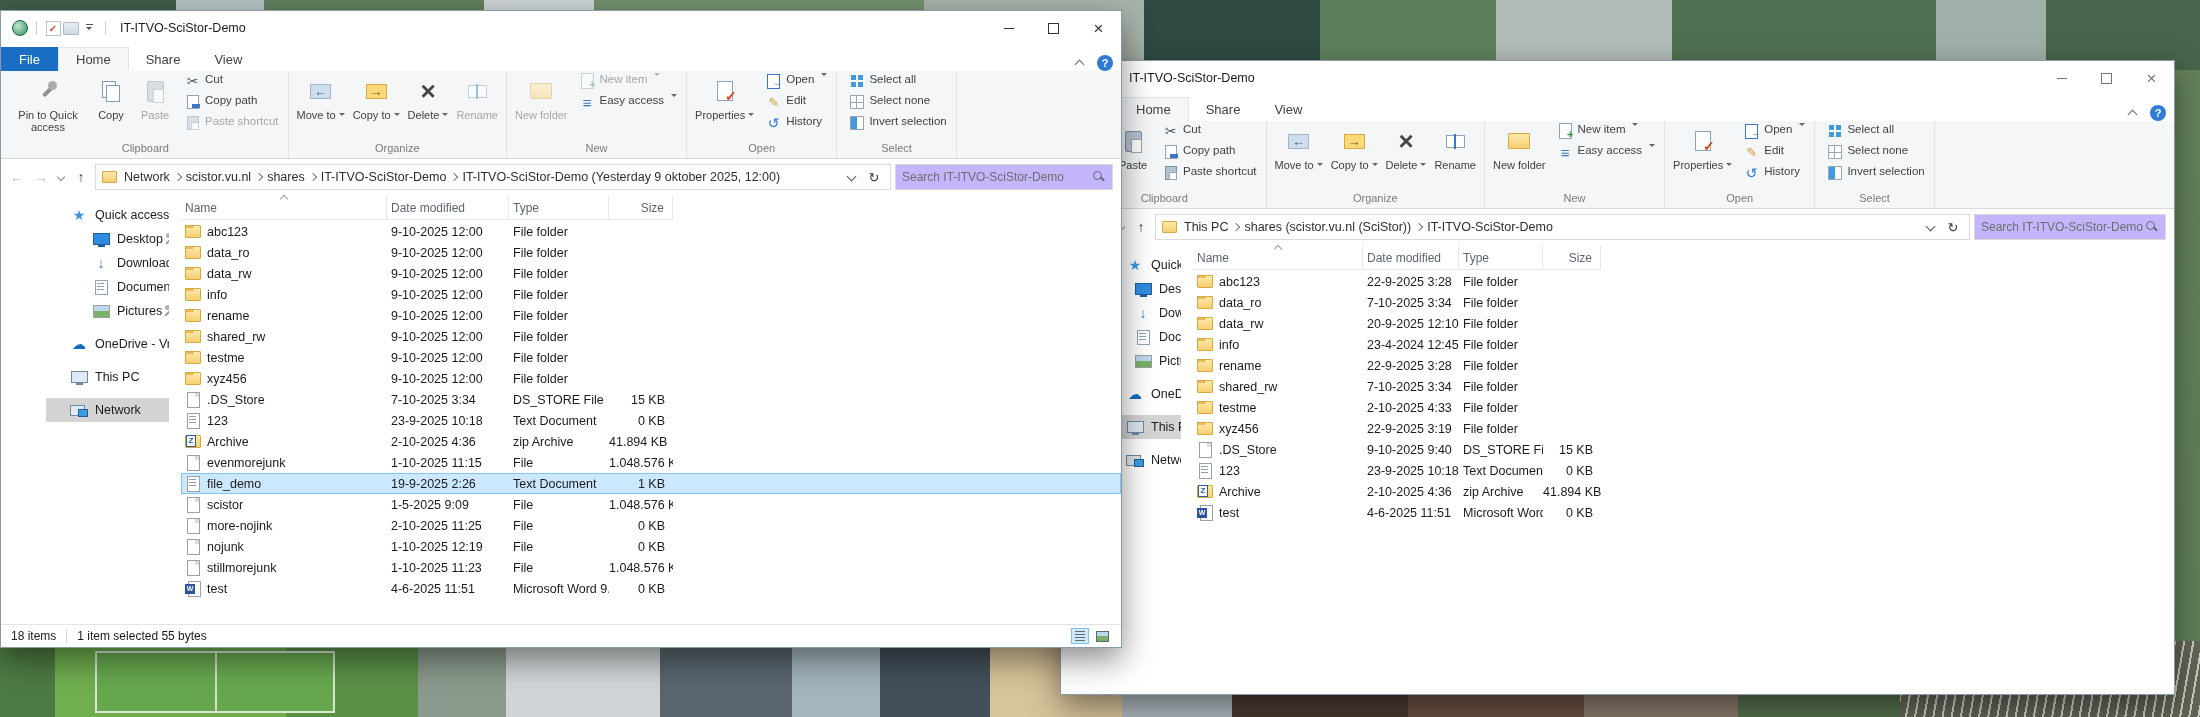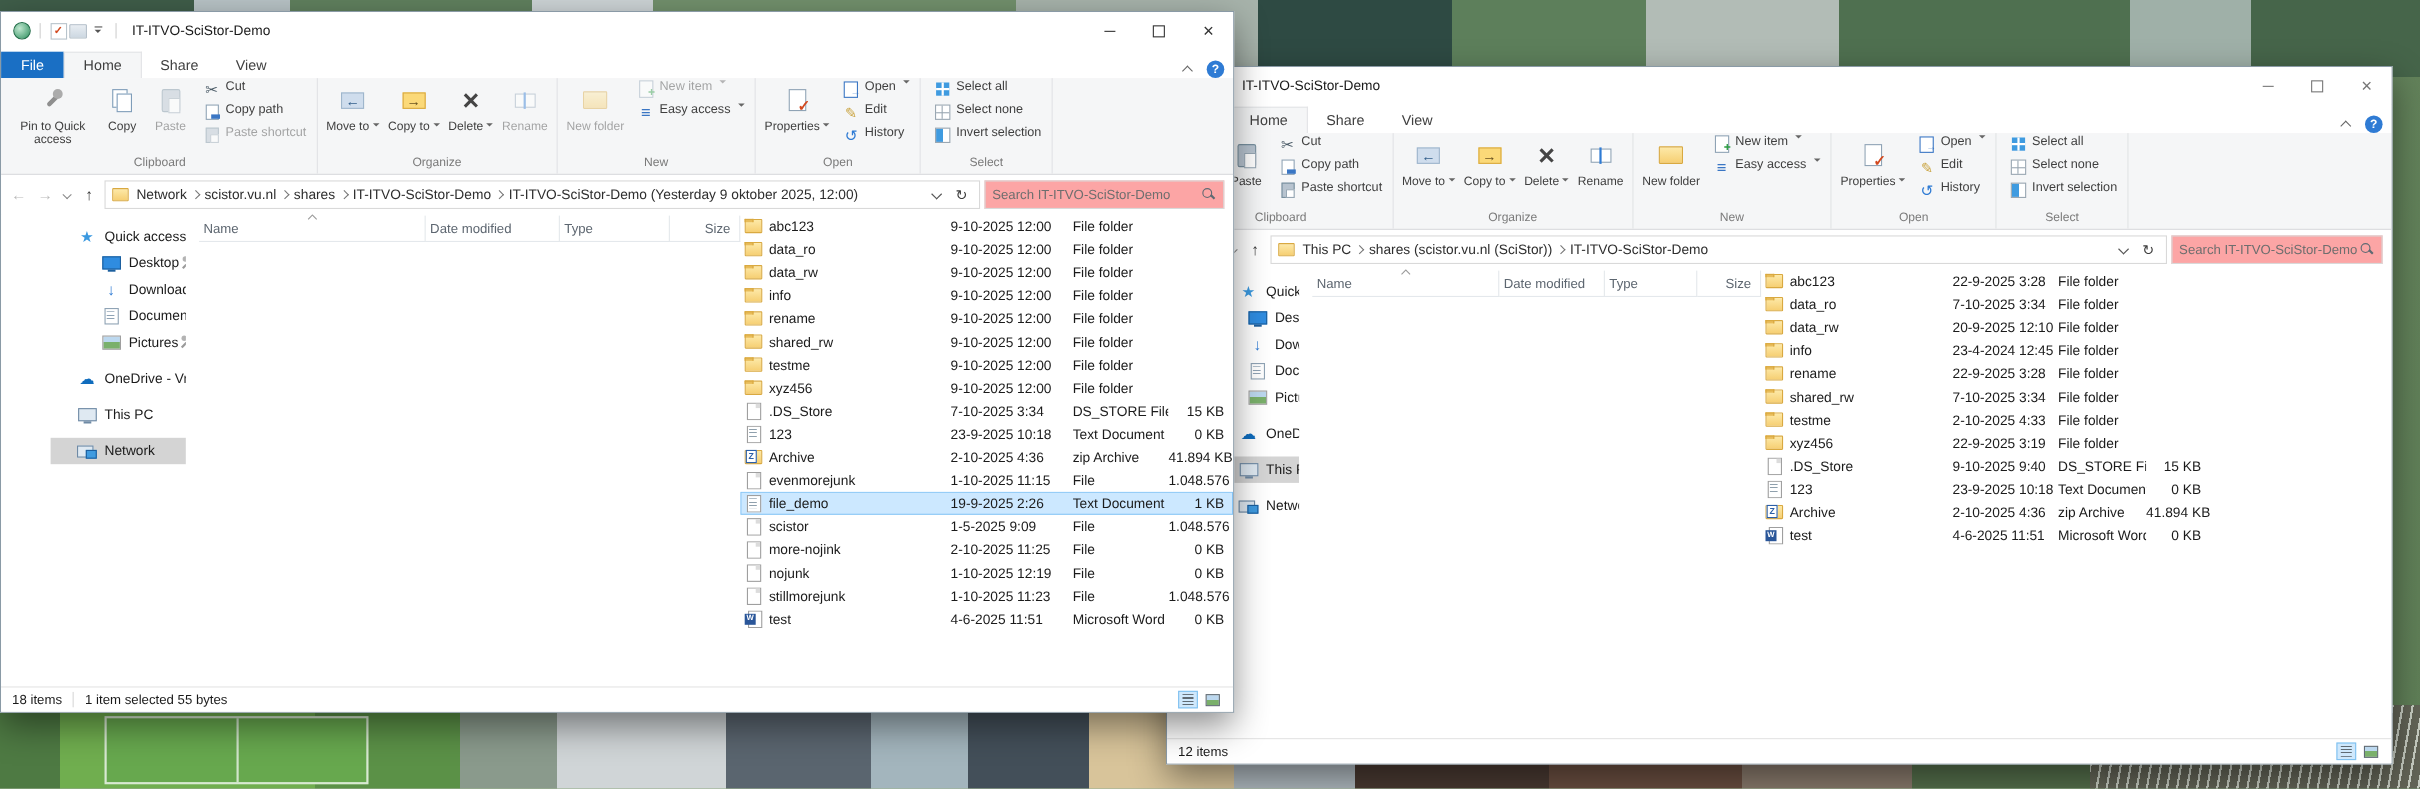--- a/index.html
+++ b/index.html
@@ -121,21 +121,21 @@
   .addrbox { flex:1; height:26px; border:1px solid #d9d9d9; background:#fff; display:flex; align-items:center; padding:0 4px 0 6px; min-width:0; overflow:hidden; }
   .addr-folder { width:15px; height:12px; background:linear-gradient(#fde9a8,#f6cf73); border:1px solid #d9a940; border-radius:1px; flex:none; margin-right:4px; }
   .crumbs { display:flex; align-items:center; min-width:0; overflow:hidden; white-space:nowrap; }
   .crumb { font-size:12.5px; color:#2e2e2e; padding:0 3px; }
   .crumb-sep { width:10px; display:flex; justify-content:center; flex:none; }
   .crumb-sep::before { content:""; width:5px; height:5px; border-right:1px solid #777; border-top:1px solid #777; transform:rotate(45deg); display:block; }
   .addr-right { margin-left:auto; display:flex; align-items:center; gap:8px; padding-right:2px; }
   .addr-chevron { width:8px; height:8px; display:flex; }
   .addr-chevron::before { content:""; width:6px; height:6px; border-right:1px solid #555; border-bottom:1px solid #555; transform:rotate(45deg); }
   .refresh-btn::before { content:"\21BB"; color:#3b3b3b; font-size:13px; }
-  .searchbox { height:26px; border:1px solid #d9d9d9; background:#fca5a5; display:flex; align-items:center; padding:0 6px; flex:none; }
+  .searchbox { height:26px; border:1px solid #d9d9d9; background:#c4b5fd; display:flex; align-items:center; padding:0 6px; flex:none; }
   .win-left  .searchbox { width:218px; }
   .win-right .searchbox { width:192px; }
   .searchbox input { border:none; outline:none; flex:1; font-size:12px; color:#444; font-family:"Liberation Sans",sans-serif; min-width:0; background:transparent; }
   .searchbox input::placeholder { color:#6e6e6e; opacity:1; }
   .mag { width:14px; height:14px; position:relative; flex:none; }
   .mag::before { content:""; position:absolute; left:1px; top:1px; width:7px; height:7px; border:1.5px solid #5f6a73; border-radius:50%; }
   .mag::after { content:""; position:absolute; left:8px; top:8px; width:5px; height:1.5px; background:#5f6a73; transform:rotate(45deg); }
 
   
   .main { flex:1; min-height:0; display:flex; background:#fff; }
@@ -160,21 +160,21 @@
   .s-downloads::before { content:"\2193"; color:#2f7bd4; font-size:14px; font-weight:bold; }
   .s-documents::before { content:""; width:11px; height:13px; background:#fff; border:1px solid #8fa3b5;
     background-image:repeating-linear-gradient(#8fa3b5 0 1px,transparent 1px 3px); background-size:7px 8px; background-position:1px 2px; background-repeat:no-repeat; }
   .s-pictures::before { content:""; width:15px; height:11px; border:1px solid #9f9f9f; background:linear-gradient(#bcd8ef 45%,#7ab06b 45%); }
   .s-onedrive::before { content:"\2601"; color:#0f6cbd; font-size:14px; }
   .s-this-pc::before { content:""; width:15px; height:10px; background:#dfe9f2; border:1px solid #6f8aa5; }
   .s-this-pc::after { content:""; position:absolute; bottom:0; width:7px; height:2px; background:#6f8aa5; }
   .s-network::before { content:""; width:13px; height:9px; background:#dfe9f2; border:1px solid #6f8aa5; margin-right:3px; }
   .s-network::after { content:""; position:absolute; right:0; bottom:1px; width:8px; height:6px; background:#3f9be0; border:1px solid #1c5f9e; }
 
-  .listarea { flex:1; min-width:0; display:flex; padding-left:12px; overflow:hidden; }
+  .listarea { flex:1; min-width:0; display:flex; flex-direction:column; padding-left:12px; overflow:hidden; }
   .win-left  { --c1:206px; --c2:122px; --c3:100px; --c4:64px; }
   .win-right { --c1:170px; --c2:96px;  --c3:84px;  --c4:58px; }
   .colheaders { height:26px; display:flex; flex:none; align-items:center; }
   .colh { height:24px; display:flex; align-items:center; border-right:1px solid #e4e8ec; border-bottom:1px solid #e4e8ec; padding-left:4px; position:relative; }
   .colh:nth-child(1){ width:var(--c1); }
   .colh:nth-child(2){ width:var(--c2); }
   .colh:nth-child(3){ width:var(--c3); }
   .colh:nth-child(4){ width:var(--c4); justify-content:flex-end; padding-right:8px; }
   .colh-t { font-size:12px; color:#5d6670; }
   .sortcaret { position:absolute; top:0; left:50%; margin-left:-3px; width:6px; height:6px; }
@@ -544,28 +544,20 @@
               <div class="fc col1">
                 <span class="fic i-word"></span>
                 <span class="fname">test</span>
               </div>
               <div class="fc col2">4-6-2025 11:51</div>
               <div class="fc col3">Microsoft Word 9...</div>
               <div class="fc col4">0 KB</div>
             </div>
           </div>
     </div>
-  </div>
-  <div class="statusbar">
-    <span class="status-text">12 items</span>
-
-    <span class="status-right">
-      <span class="vt vt-details active"></span>
-      <span class="vt vt-large"></span>
-    </span>
   </div>
 </div>
   <div class="win win-left">
   <div class="titlebar">
     <span class="appicon clock"></span>
     <span class="qat-sep first"></span>
     <span class="qat-btn qat-prop"></span>
     <span class="qat-btn qat-folder"></span>
     <span class="qat-chevron"></span>
     <span class="qat-sep"></span>

